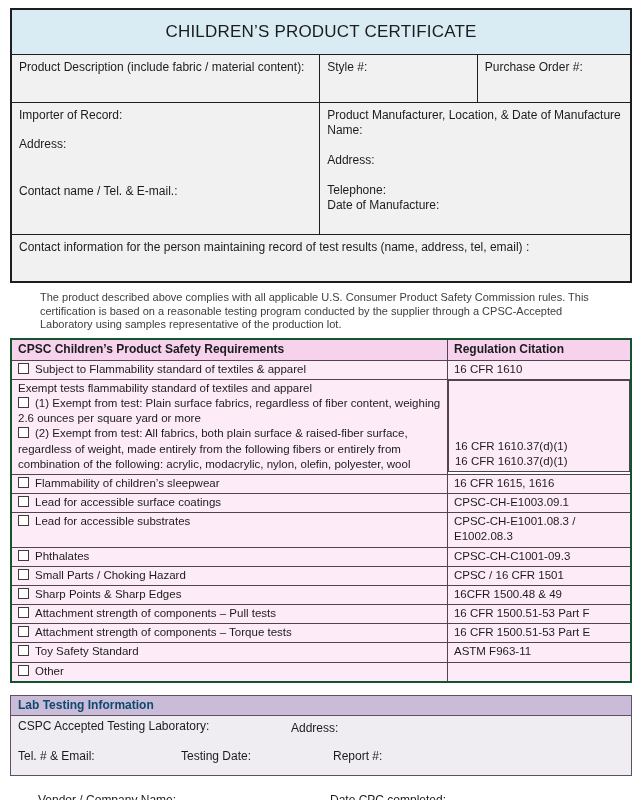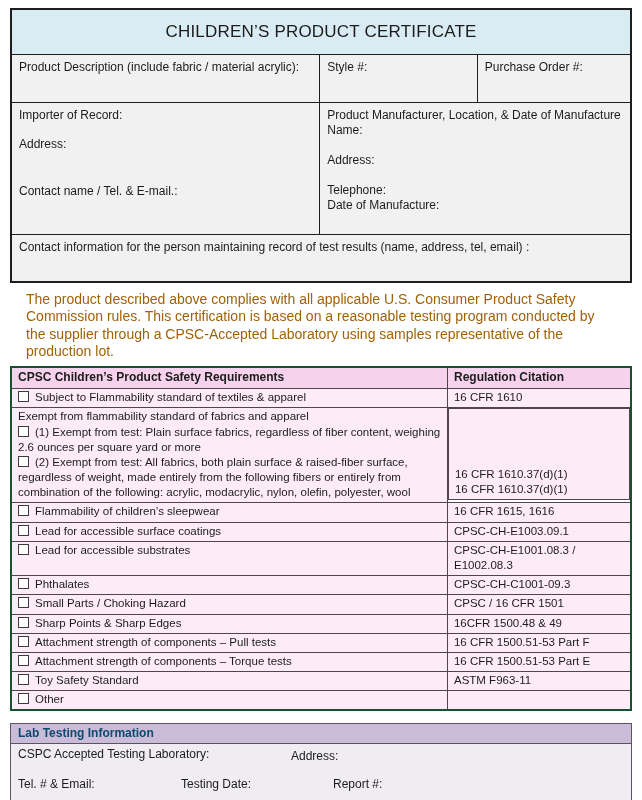--- a/index.html
+++ b/index.html
@@ -21,21 +21,21 @@
   .row-fields td{height:37px;}
   .row-parties td{height:121px;}
   .row-contact td{height:36px;}
   .gap-14{margin-top:14px;}
   .gap-15{margin-top:15px;}
   .gap-30{margin-top:31px;}
   .lbl{display:block;}
 
   
   .cert-paragraph{
-    margin:8px 28px 6px 16px;font-size:14px;line-height:1.24;color:#a16207;
+    margin:8px 28px 6px 30px;font-size:11px;line-height:1.24;color:#404040;
   }
 
   
   .req-table{width:100%;border-collapse:collapse;table-layout:fixed;border:2px solid #14532d;margin-top:5px;}
   .req-table th,.req-table td{
     border:1.4px solid #50444d;font-size:11.5px;text-align:left;
     padding:1px 6px 2px 6px;vertical-align:top;line-height:1.32;
   }
   .req-table th{background:var(--c-pinkhead,#f6d2ec);font-size:12px;padding:2px 6px;}
   .req-table td{background:var(--c-pinkrow,#fdecf7);}
@@ -72,21 +72,21 @@
         <col style="width:24.8%">
       </colgroup>
     <tbody>
       <tr>
         <td colspan="3" class="cert-title-cell">
           <div class="cert-title">CHILDREN’S PRODUCT CERTIFICATE</div>
         </td>
       </tr>
       <tr class="row-fields">
         <td>
-          <span class="lbl">Product Description (include fabric / material acrylic):</span>
+          <span class="lbl">Product Description (include fabric / material content):</span>
         </td>
         <td>
           <span class="lbl">Style #:</span>
         </td>
         <td>
           <span class="lbl">Purchase Order #:</span>
         </td>
       </tr>
       <tr class="row-parties">
         <td>
@@ -123,21 +123,21 @@
         <th>Regulation Citation</th>
       </tr>
     </thead>
     <tbody>
         <tr>
           <td><span class="cb"></span><span>Subject to Flammability standard of textiles &amp; apparel</span></td>
           <td>16 CFR 1610</td>
         </tr>
         <tr>
           <td class="exempt-left">
-            <div>Exempt from flammability standard of fabrics and apparel</div>
+            <div>Exempt tests flammability standard of textiles and apparel</div>
             <div><span class="cb"></span><span>(1) Exempt from test: Plain surface fabrics, regardless of fiber content, weighing 2.6 ounces per square yard or more</span></div>
             <div><span class="cb"></span><span>(2) Exempt from test: All fabrics, both plain surface &amp; raised-fiber surface, regardless of weight, made entirely from the following fibers or entirely from combination of the following: acrylic, modacrylic, nylon, olefin, polyester, wool</span></div>
           </td>
           <td class="exempt-cite">
             <div>16 CFR 1610.37(d)(1)</div>
             <div>16 CFR 1610.37(d)(1)</div>
           </td>
         </tr>
         <tr>
           <td><span class="cb"></span><span>Flammability of children’s sleepwear</span></td>

